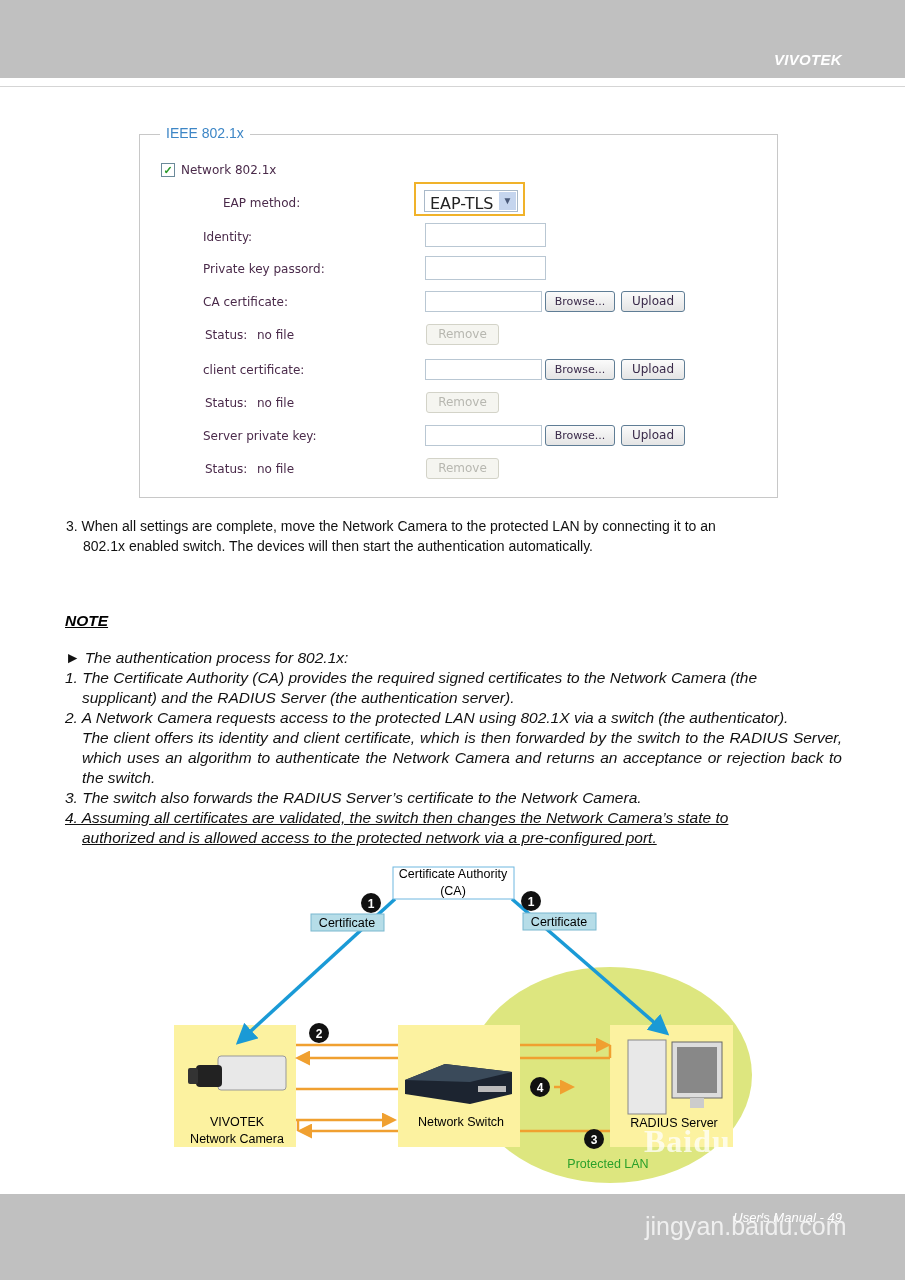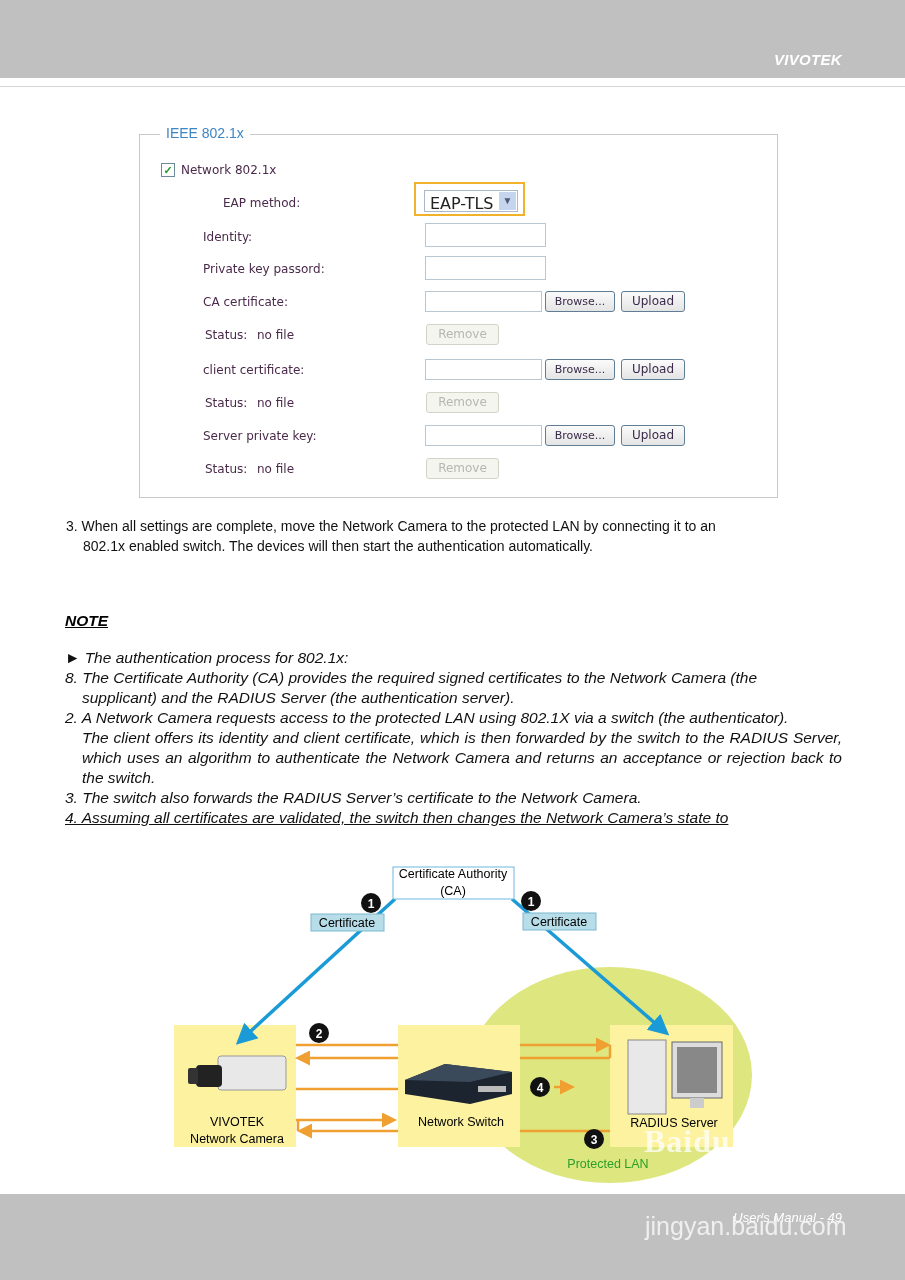--- a/index.html
+++ b/index.html
@@ -81,32 +81,33 @@
 <div class="ui" style="left:257px; top:462px;">no file</div>
 <div class="btn dis" style="left:426px; top:458px; width:73px;">Remove</div>
 
 <div class="para" style="top:516px;">3. When all settings are complete, move the Network Camera to the protected LAN by connecting it to an</div>
 <div class="para" style="top:536px; left:83px;">802.1x enabled switch. The devices will then start the authentication automatically.</div>
 
 <div class="note">NOTE</div>
 <div class="ital" style="top:648px;">► The authentication process for 802.1x:</div>
 
 <div class="ital" style="top:668px;">
-  <div>8. The Certificate Authority (CA) provides the required signed certificates to the Network Camera (the</div>
+  <div>1. The Certificate Authority (CA) provides the required signed certificates to the Network Camera (the</div>
   <div class="ind">supplicant) and the RADIUS Server (the authentication server).</div>
 </div>
 <div class="ital" style="top:708px;">
   <div>2. A Network Camera requests access to the protected LAN using 802.1X via a switch (the authenticator).</div>
   <div class="ind">The client offers its identity and client certificate, which is then forwarded by the switch to the RADIUS Server, which uses an algorithm to authenticate the Network Camera and returns an acceptance or rejection back to the switch.</div>
 </div>
 <div class="ital" style="top:788px;">
   <div>3. The switch also forwards the RADIUS Server’s certificate to the Network Camera.</div>
 </div>
 <div class="ital" style="top:808px;text-decoration:underline;">
   <div>4. Assuming all certificates are validated, the switch then changes the Network Camera’s state to</div>
+  <div class="ind">authorized and is allowed access to the protected network via a pre-configured port.</div>
 </div>
 
 <svg style="position:absolute; left:0; top:0;" width="905" height="1280">
   <defs>
     <marker id="ab" markerWidth="6" markerHeight="6" refX="4" refY="3" orient="auto">
         <path d="M0,0 L6,3 L0,6 z" fill="#1a9ad6"></path>
       </marker>
     <marker id="ao" markerWidth="6" markerHeight="6" refX="4" refY="3" orient="auto">
         <path d="M0,0 L6,3 L0,6 z" fill="#f0a030"></path>
       </marker>

